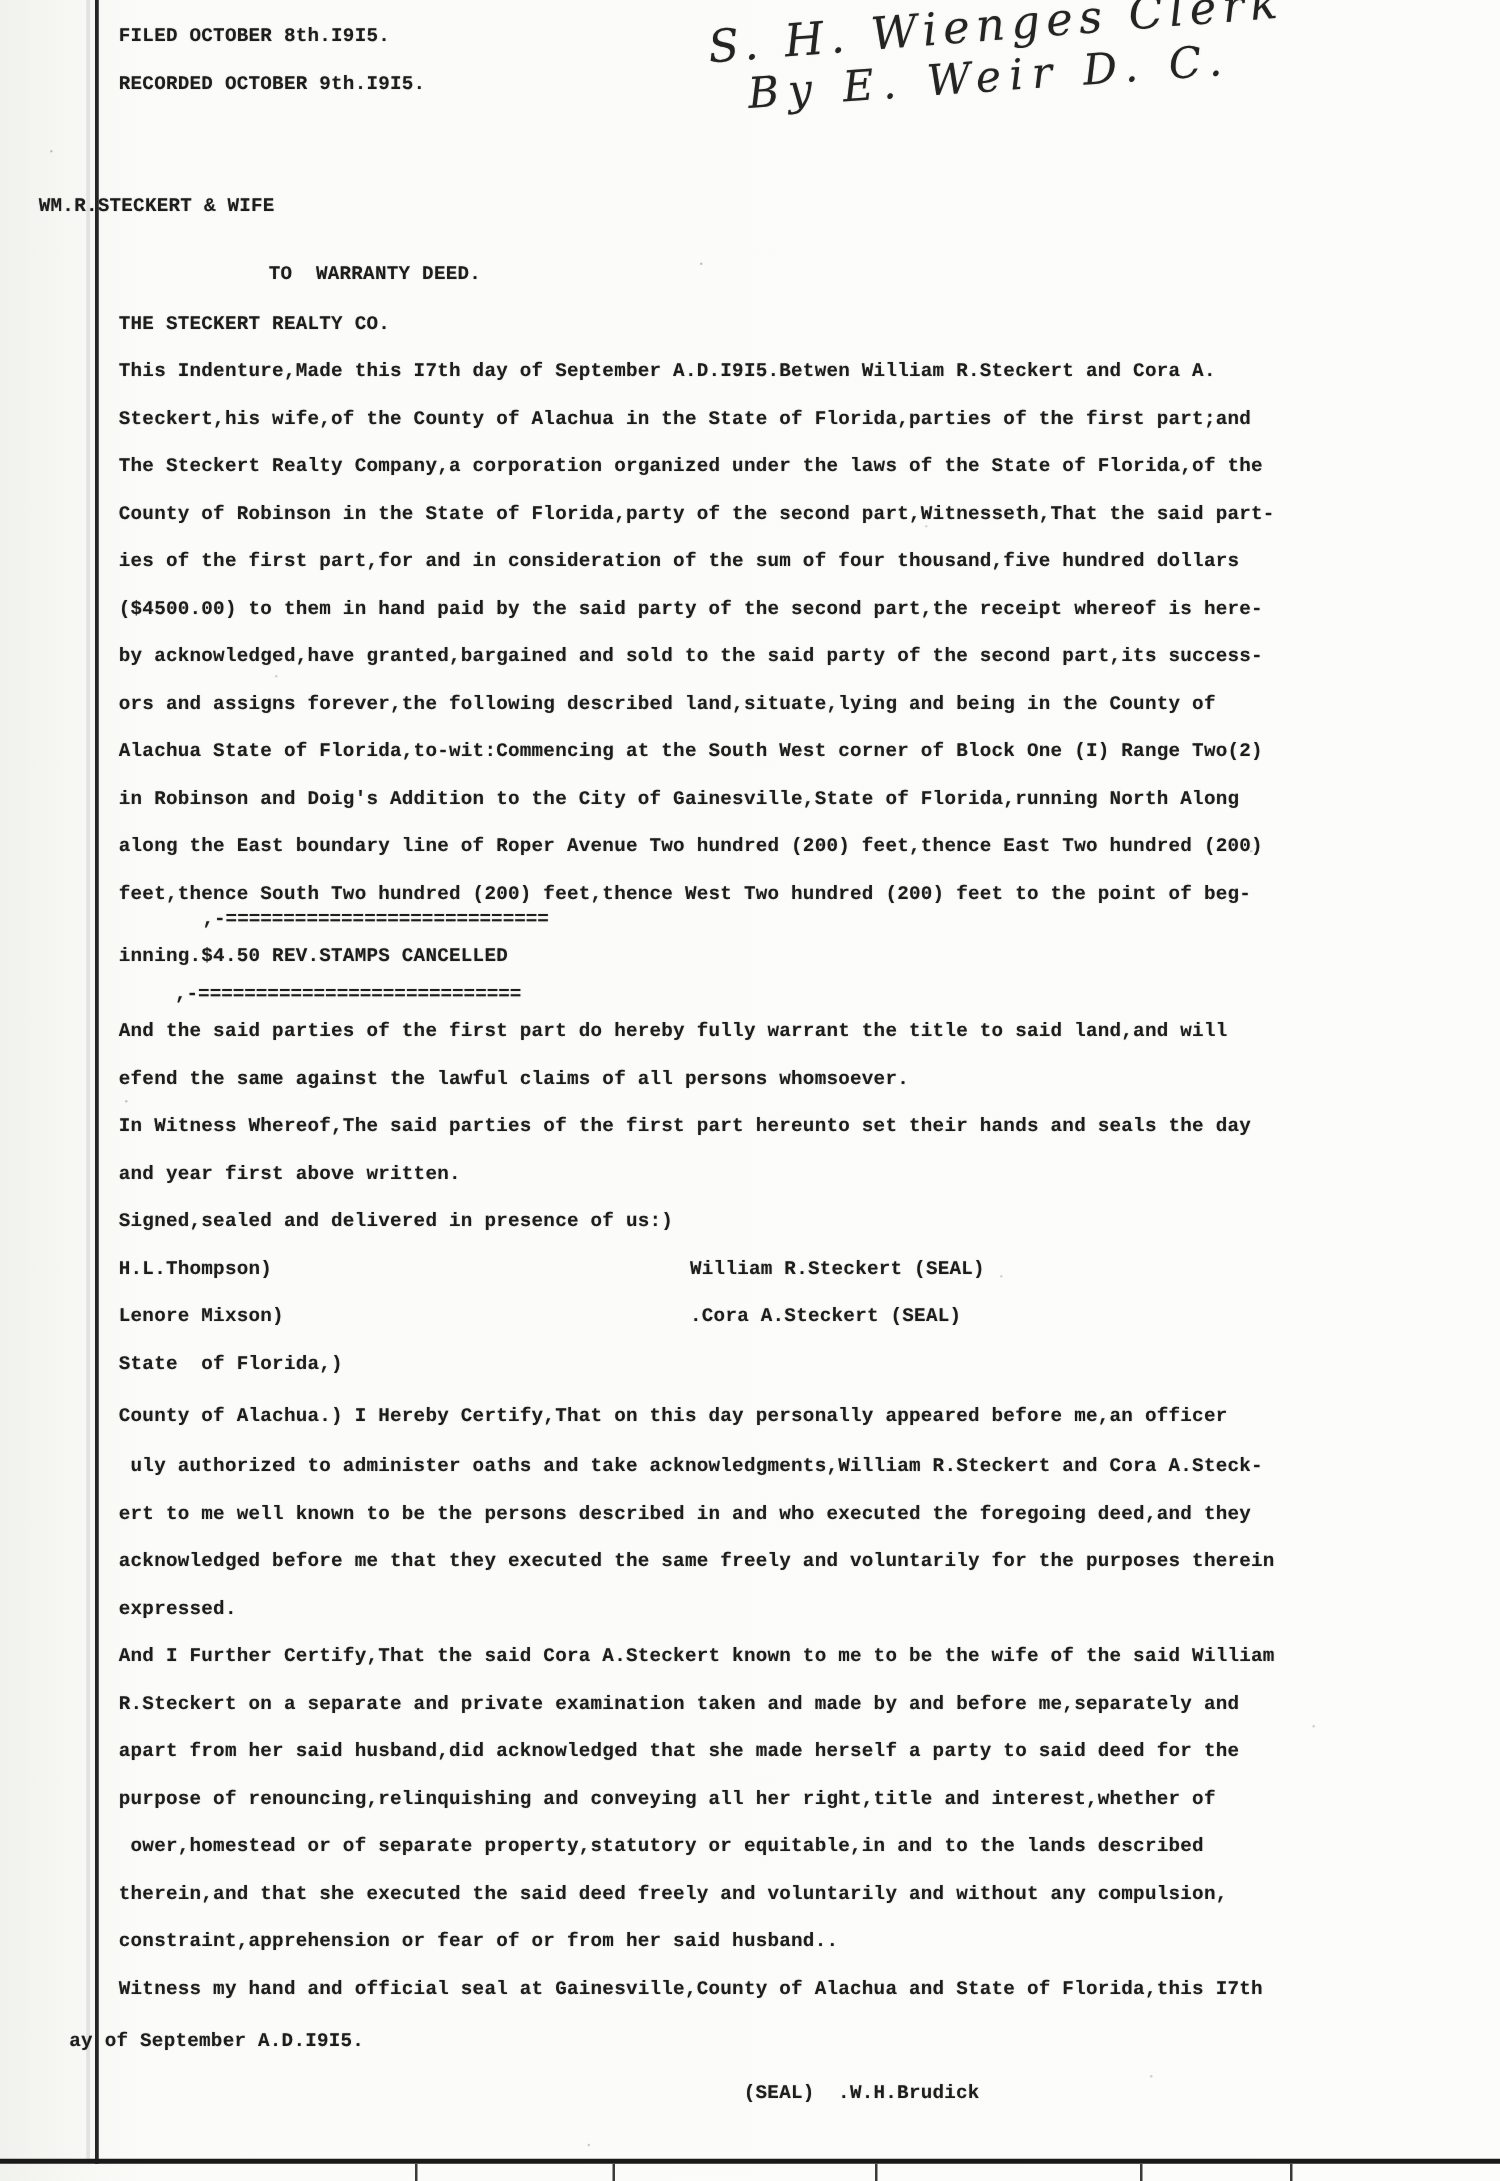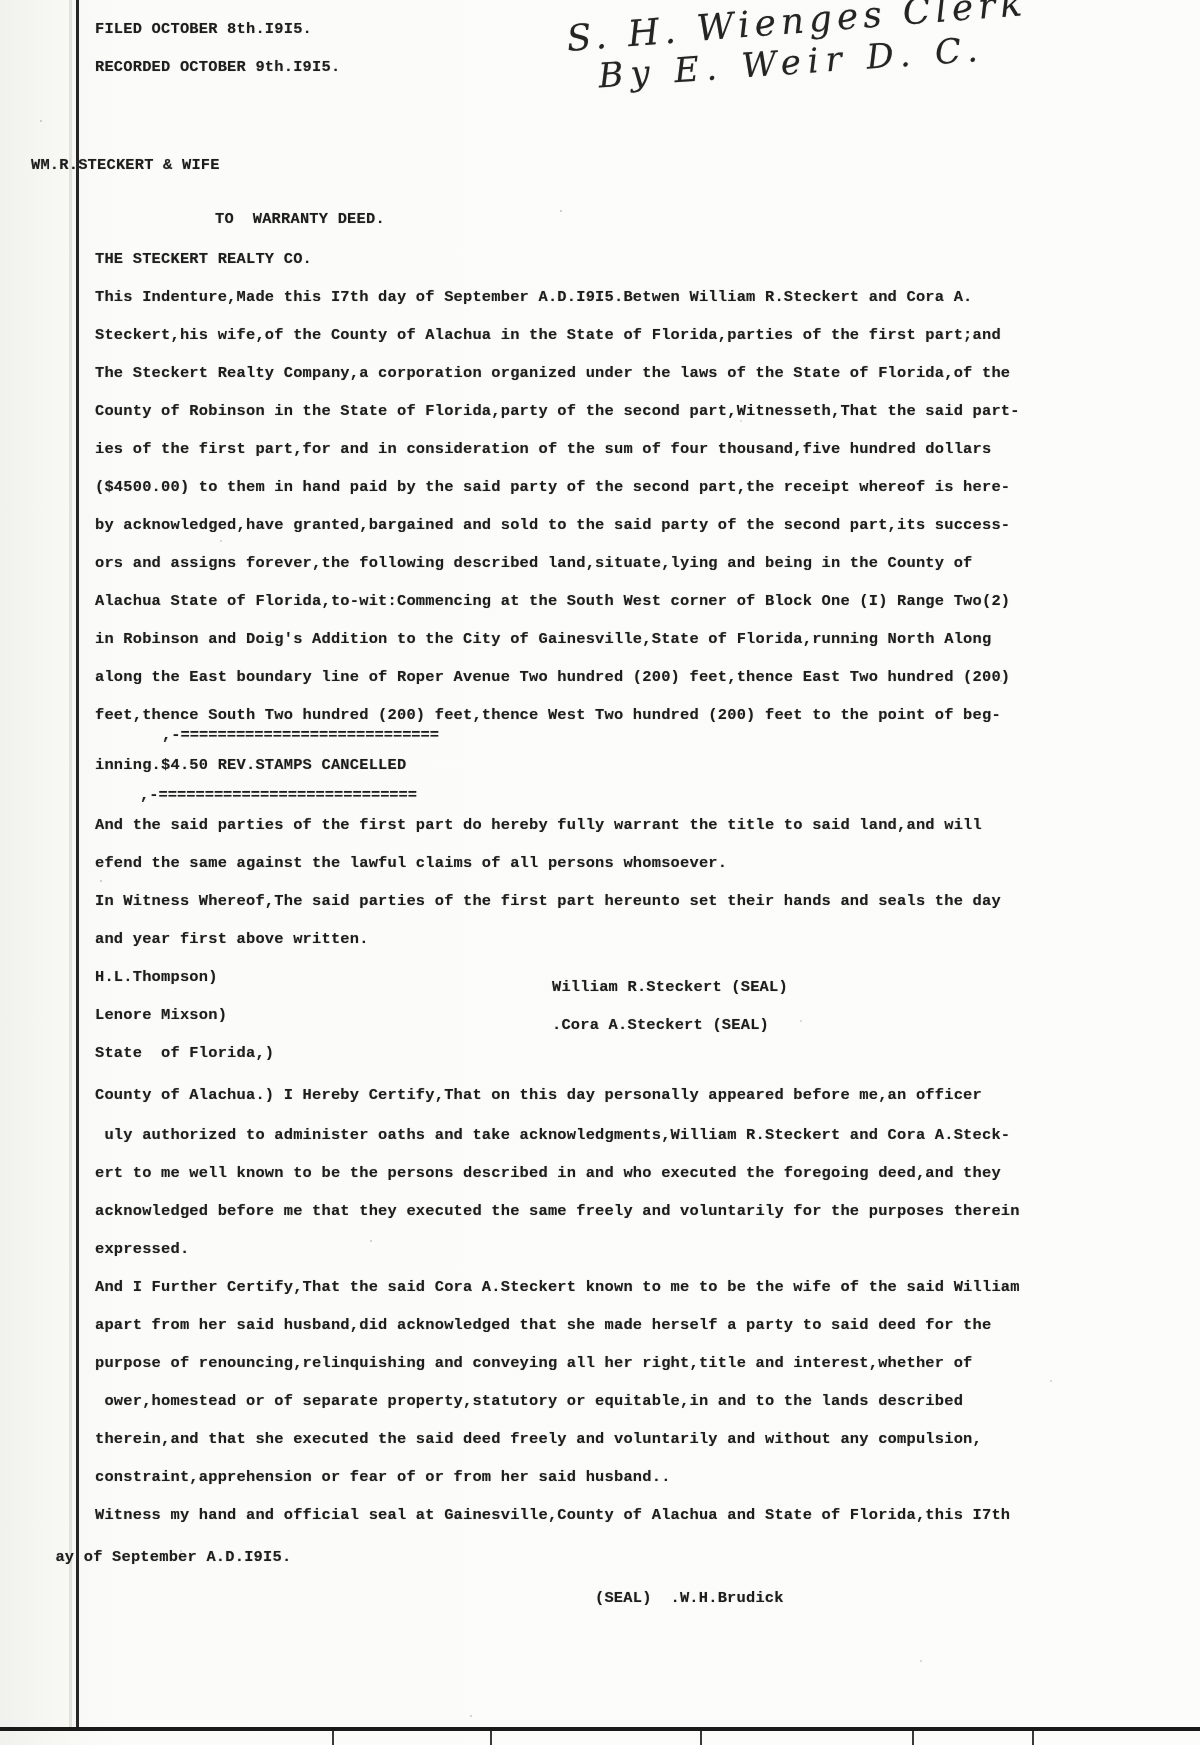--- a/index.html
+++ b/index.html
@@ -38,21 +38,21 @@
   .hand2{left:598px;top:42px;font-size:34px;letter-spacing:7px;transform:rotate(-4deg);}
   
   .doc{position:absolute;left:0;top:10px;width:994px;}
   .line{
     white-space:pre;padding-left:95px;height:38px;line-height:38px;
     font-size:15.4px;font-weight:bold;letter-spacing:.2px;
     text-shadow:0 0 1px rgba(25,25,25,.4);
   }
   .line.divider{height:22px;line-height:22px;letter-spacing:0;}
   .line.cols{position:relative;}
-  .cols .right{position:absolute;left:552px;top:10px;font-family:Liberation Mono, monospace;}
+  .cols .right{position:absolute;left:552px;top:0;font-family:Liberation Mono, monospace;}
 </style>
 </head>
 <body>
 
 <div class="page">
   <div class="rule-left"></div>
   <div class="noise"></div>
 
   <div>
     <div class="hand hand1">S. H. Wienges Clerk</div>
@@ -77,29 +77,31 @@
       <div class="line">in Robinson and Doig's Addition to the City of Gainesville,State of Florida,running North Along</div>
       <div class="line">along the East boundary line of Roper Avenue Two hundred (200) feet,thence East Two hundred (200)</div>
       <div class="line">feet,thence South Two hundred (200) feet,thence West Two hundred (200) feet to the point of beg-</div>
       <div class="line divider" style="margin-top: -10px; padding-left: 162px;">,-============================</div>
       <div class="line">inning.$4.50 REV.STAMPS CANCELLED</div>
       <div class="line divider" style="padding-left: 140px;">,-============================</div>
       <div class="line">And the said parties of the first part do hereby fully warrant the title to said land,and will</div>
       <div class="line">efend the same against the lawful claims of all persons whomsoever.</div>
       <div class="line">In Witness Whereof,The said parties of the first part hereunto set their hands and seals the day</div>
       <div class="line">and year first above written.</div>
+      <div class="line">Signed,sealed and delivered in presence of us:)</div>
       <div class="line cols"><span>H.L.Thompson)</span><span class="right">William R.Steckert (SEAL)</span></div>
       <div class="line cols"><span>Lenore Mixson)</span><span class="right">.Cora A.Steckert (SEAL)</span></div>
       <div class="line">State  of Florida,)</div>
       <div class="line" style="margin-top: 4px;">County of Alachua.) I Hereby Certify,That on this day personally appeared before me,an officer</div>
       <div class="line" style="margin-top: 2px;"> uly authorized to administer oaths and take acknowledgments,William R.Steckert and Cora A.Steck-</div>
       <div class="line">ert to me well known to be the persons described in and who executed the foregoing deed,and they</div>
       <div class="line">acknowledged before me that they executed the same freely and voluntarily for the purposes therein</div>
       <div class="line">expressed.</div>
       <div class="line">And I Further Certify,That the said Cora A.Steckert known to me to be the wife of the said William</div>
+      <div class="line">R.Steckert on a separate and private examination taken and made by and before me,separately and</div>
       <div class="line">apart from her said husband,did acknowledged that she made herself a party to said deed for the</div>
       <div class="line">purpose of renouncing,relinquishing and conveying all her right,title and interest,whether of</div>
       <div class="line"> ower,homestead or of separate property,statutory or equitable,in and to the lands described</div>
       <div class="line">therein,and that she executed the said deed freely and voluntarily and without any compulsion,</div>
       <div class="line">constraint,apprehension or fear of or from her said husband..</div>
       <div class="line">Witness my hand and official seal at Gainesville,County of Alachua and State of Florida,this I7th</div>
       <div class="line" style="margin-top: 4px; padding-left: 46px;"> ay of September A.D.I9I5.</div>
       <div class="line" style="margin-top: 3px; padding-left: 595px;">(SEAL)  .W.H.Brudick</div>
     </div>
 

